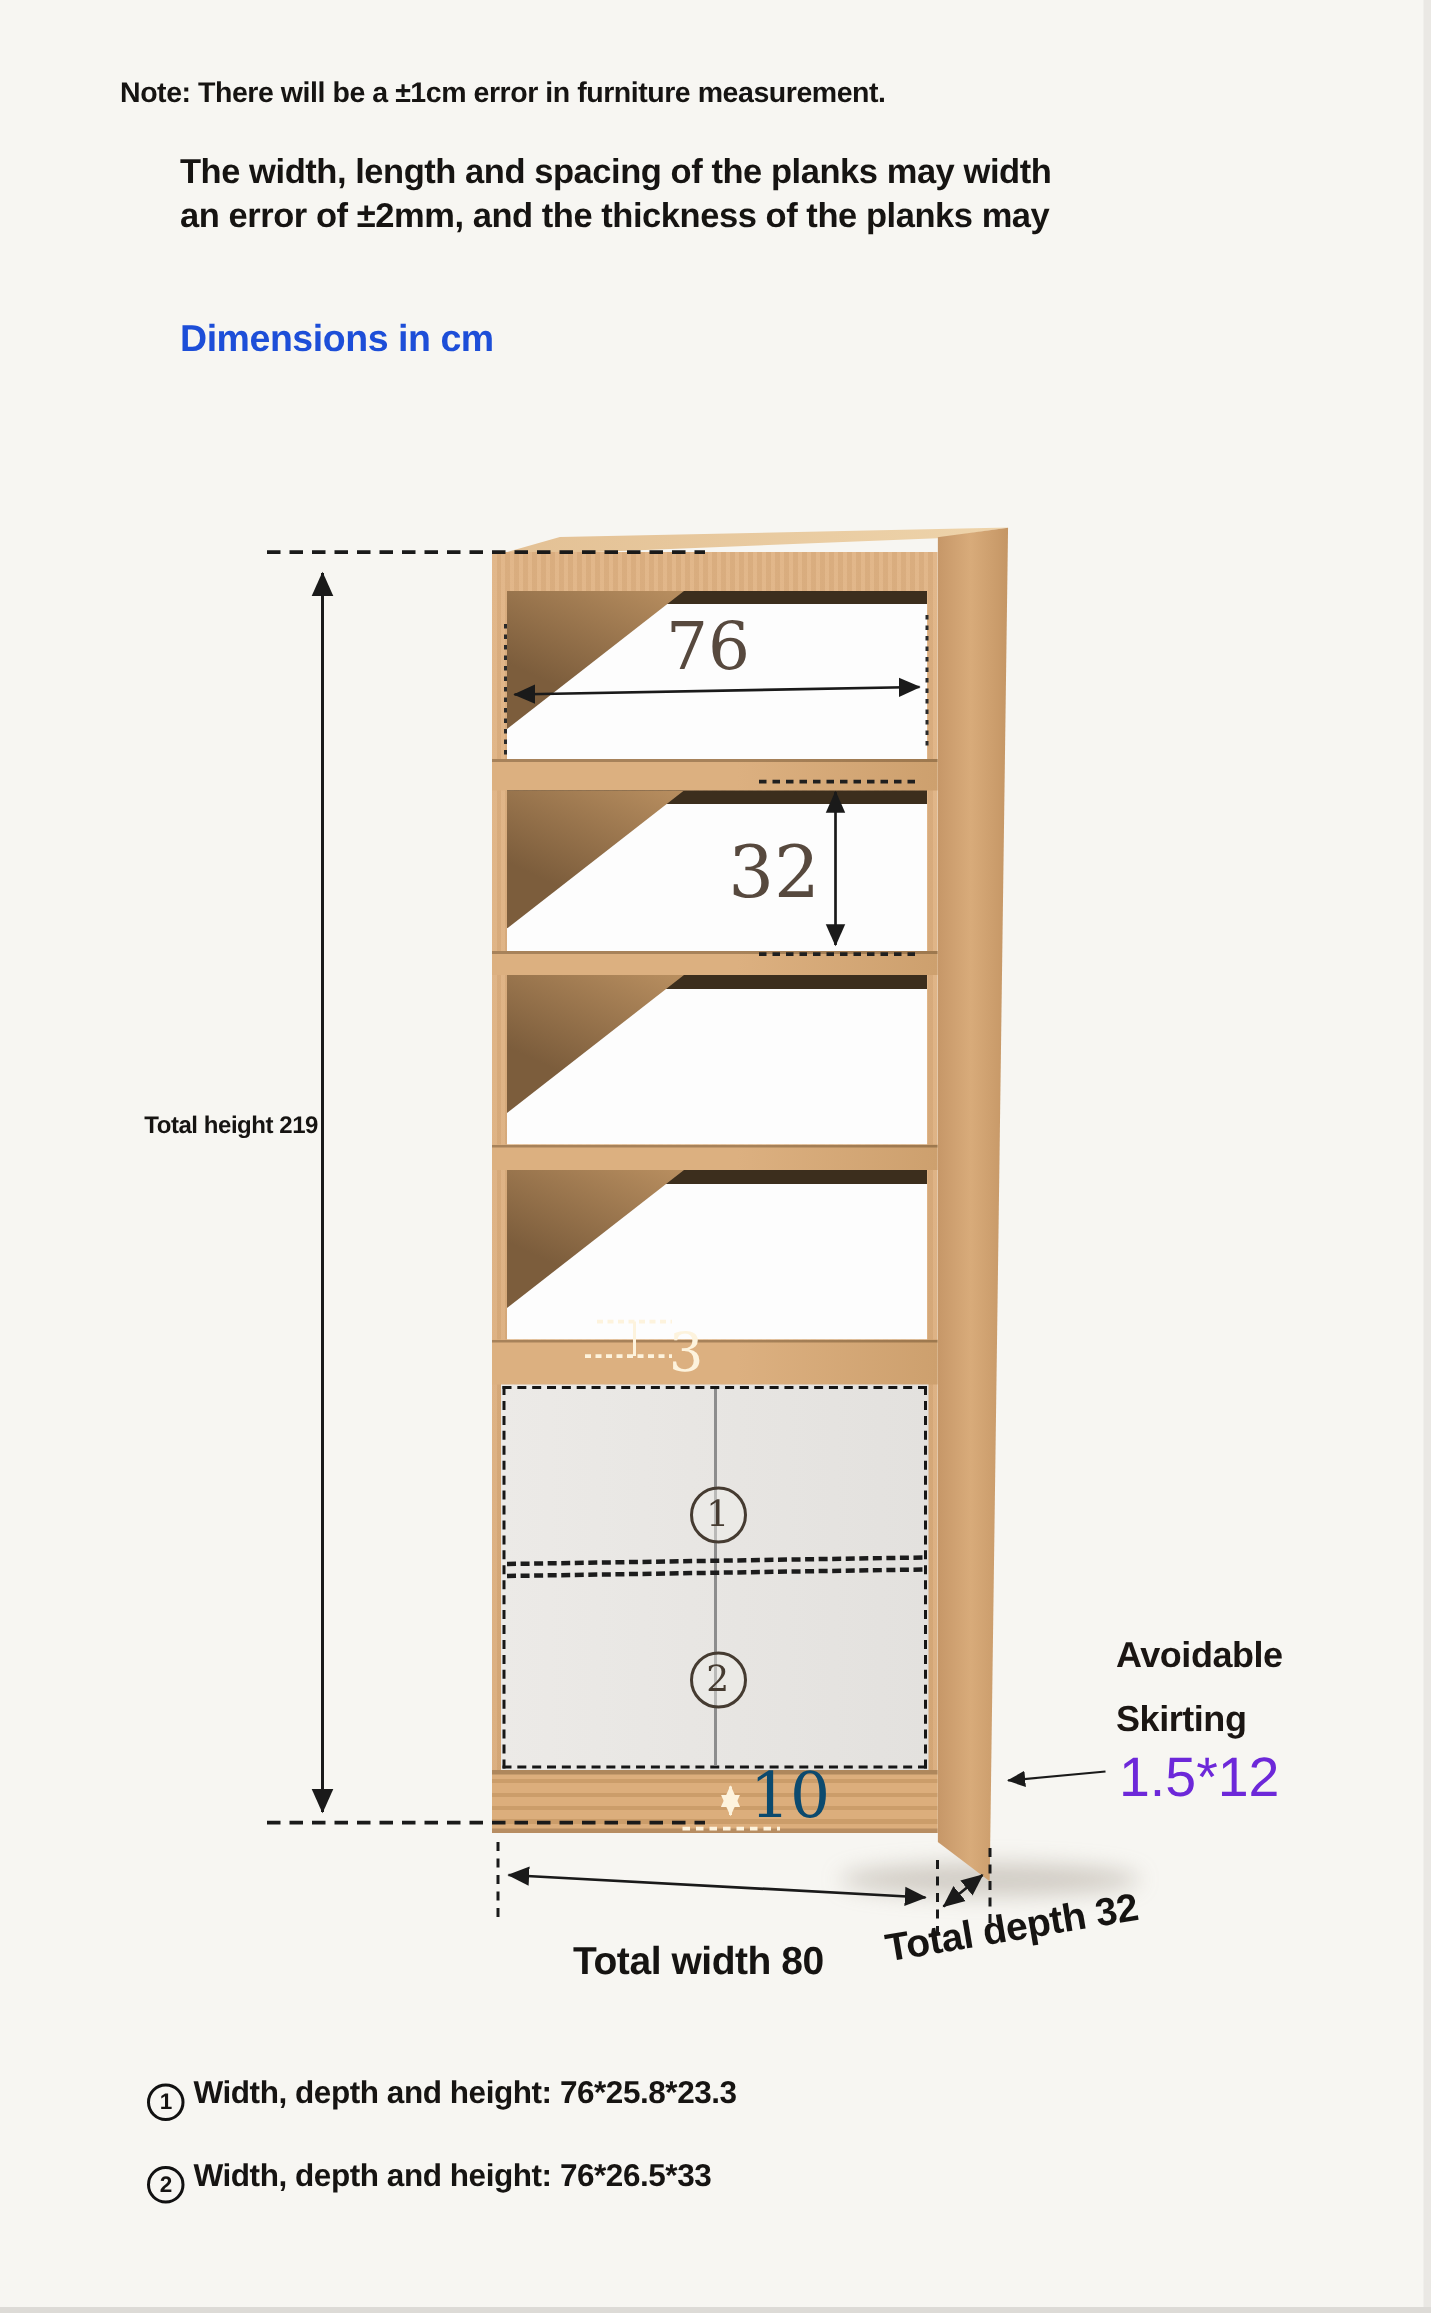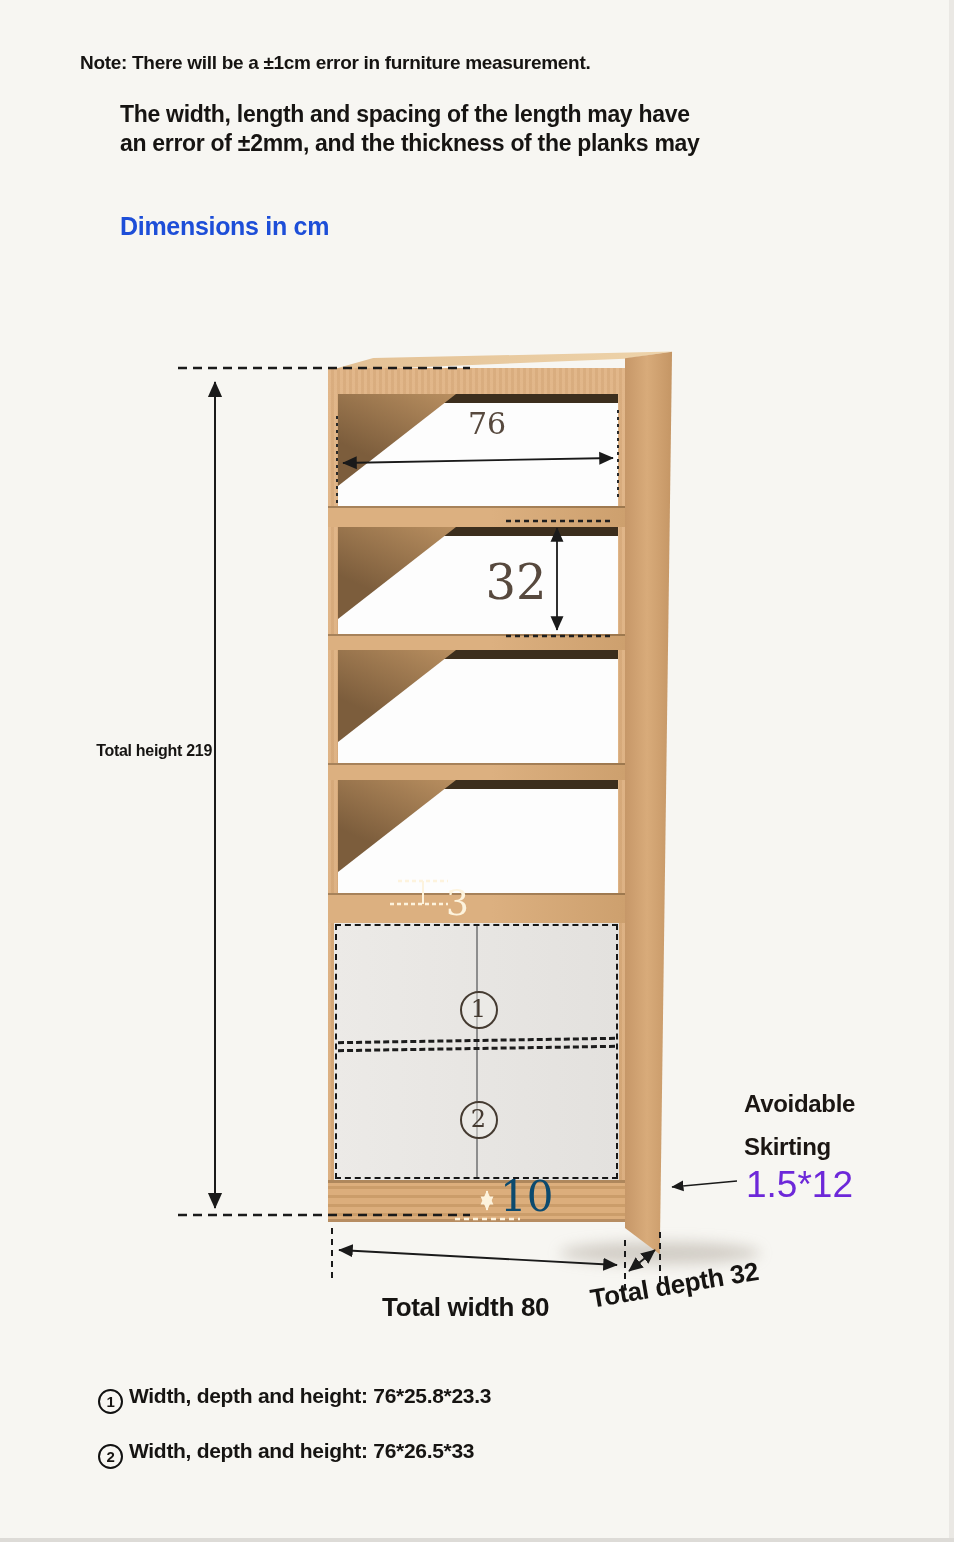--- a/index.html
+++ b/index.html
@@ -38,21 +38,21 @@
   .door-seam{position:absolute;left:calc(50% - 1px);top:3px;bottom:3px;width:2px;background:#8d8d8d;}
   .door-divider{position:absolute;left:4px;right:4px;height:0;border-top:3px dashed #1c1c1c;transform:rotate(-0.9deg);}
   .marker{position:absolute;left:50%;width:34px;height:34px;margin-left:-17px;margin-top:-17px;border:2px solid #453b31;
     border-radius:50%;color:#453b31;font-family:"DejaVu Serif",serif;font-size:24px;line-height:32px;text-align:center;background:rgba(240,239,236,0.45);}
   .plinth{position:absolute;left:0;top:812px;width:297px;height:42px;
     background:repeating-linear-gradient(180deg,#dcae7c 0 6px,#cb9d6a 6px 9px);
     box-shadow:inset 0 3px 0 rgba(70,45,20,0.3), inset 0 -3px 0 rgba(70,45,20,0.25);}
 
   
   .dim-num{font-family:"DejaVu Serif",serif;color:#57493e;}
-  .n76{left:445px;top:406px;width:84px;font-size:30px;text-align:center;}
+  .n76{left:430px;top:406px;width:84px;font-size:44px;text-align:center;}
   .n32{left:478px;top:554px;width:76px;font-size:48px;text-align:center;}
   .n3{left:446px;top:882px;font-size:36px;color:#fdf3dd;}
   .n10{left:500px;top:1172px;font-size:42px;color:#0c4a6e;}
   .theight{left:58px;top:742px;width:154px;text-align:right;font-size:16px;font-weight:bold;color:#161412;letter-spacing:-0.3px;white-space:nowrap;}
   .twidth{left:382px;top:1292px;font-size:26px;font-weight:bold;color:#161412;letter-spacing:-0.3px;}
   .tdepth{left:588px;top:1284px;font-size:26px;font-weight:bold;color:#161412;letter-spacing:-0.3px;
     transform:rotate(-9.5deg);transform-origin:left top;}
   .skirt{left:744px;font-size:24px;font-weight:bold;color:#1b1613;letter-spacing:-0.3px;}
   .skirt-size{left:746px;top:1164px;font-family:Liberation Sans, sans-serif;font-size:37px;color:#6d28d9;}
 
@@ -67,21 +67,21 @@
 
   svg.overlay{position:absolute;left:0;top:0;pointer-events:none;}
 </style>
 </head>
 <body>
 
 <div id="scene">
 
   <div class="abs headline">Note: There will be a ±1cm error in furniture measurement.</div>
   <div class="abs para">
-    <div>The width, length and spacing of the length may have</div>
+    <div>The width, length and spacing of the planks may width</div>
     <div>an error of ±2mm, and the thickness of the planks may</div>
   </div>
   <div class="abs units">Dimensions in cm</div>
 
   <div class="abs cab-top"></div>
   <div class="abs floor-shadow"></div>
   <div class="abs cab-side"></div>
 
   <div class="abs cab-front">
     <div class="opening" style="top:26px;height:112px;">

